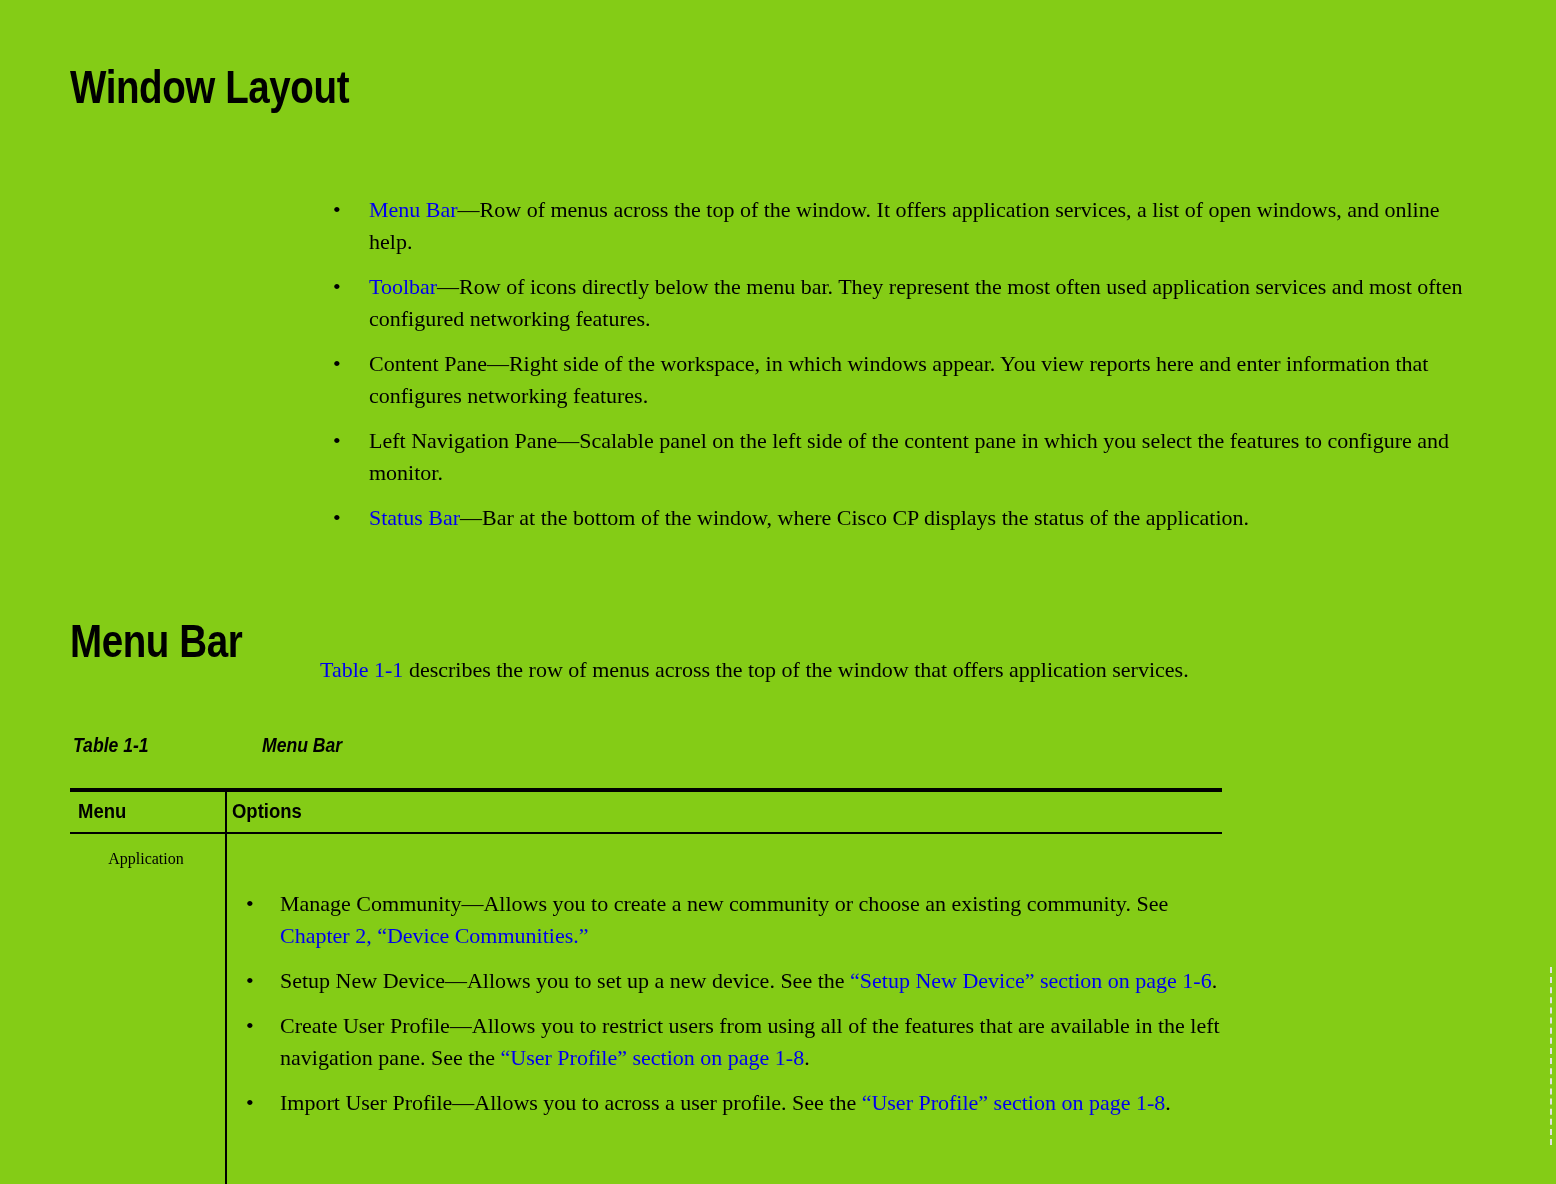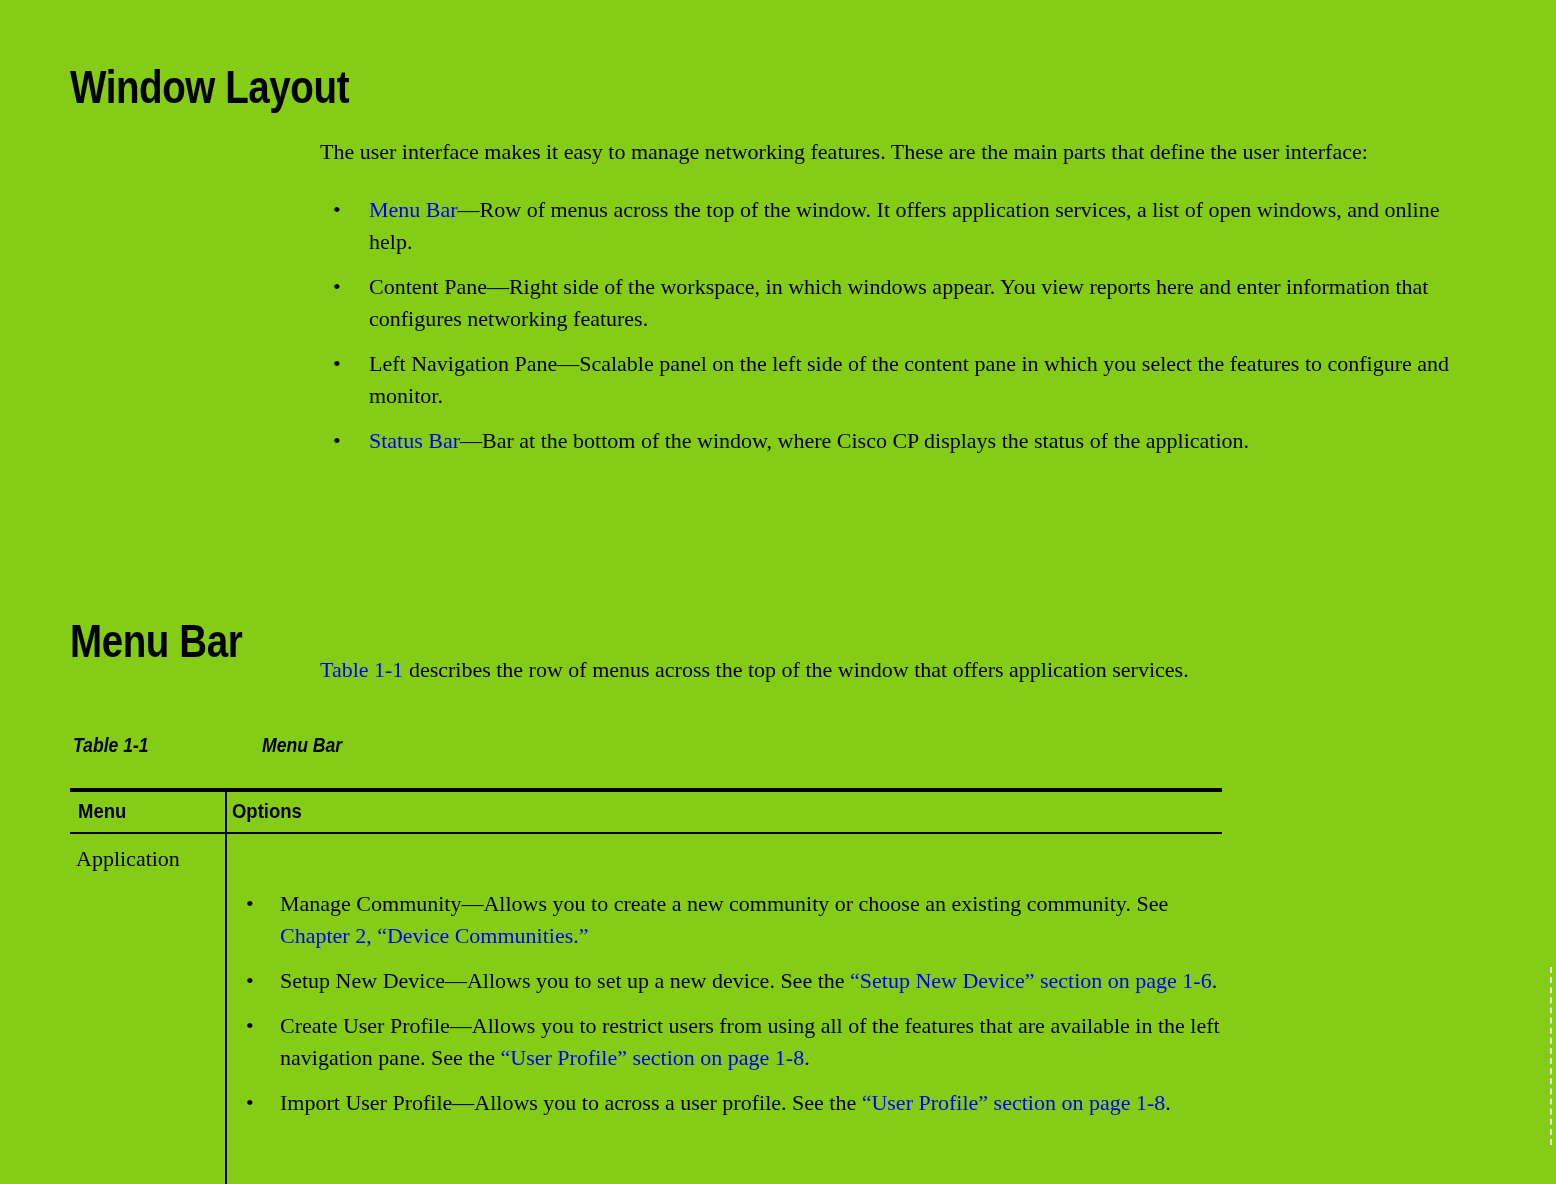--- a/index.html
+++ b/index.html
@@ -56,40 +56,40 @@
 
   .th {
     position:absolute; top:798px;
     font-family:"Liberation Sans", sans-serif;
     font-weight:bold; font-size:21px; line-height:26px;
     transform:scaleX(0.88); transform-origin:left center; white-space:nowrap;
   }
   #th-menu    { left:78px; }
   #th-options { left:232px; }
 
-  .td-text { position:absolute; top:843px; font-size:22px; line-height:32px; }
+  .td-text { position:absolute; top:843px; font-size:16px; line-height:32px;text-align:center; }
   #td-menu  { left:76px;  width:140px; }
   #td-intro { left:232px; width:980px; }
 
   #page-edge-mark {
     position:absolute; left:1550px; top:967px; height:178px; width:0;
     border-left:2px dashed var(--edge-color, #e2e2e2);
   }
 </style>
 </head>
 <body>
 
 <div id="page">
 
   <h1 class="heading" id="h-window-layout">Window Layout</h1>
 
-  <p class="body-text" id="intro-paragraph">The user interface makes it easy to manage networking features. These are the main parts that define the user interface:</p>
 
   <ul class="bullet-list body-text" id="main-bullets">
     <li><span class="lnk">Menu Bar</span><span>—Row of menus across the top of the window. It offers application services, a list of open windows, and online help.</span></li>
+    <li><span class="lnk">Toolbar</span><span>—Row of icons directly below the menu bar. They represent the most often used application services and most often configured networking features.</span></li>
     <li><span class="lnk"></span><span>Content Pane—Right side of the workspace, in which windows appear. You view reports here and enter information that configures networking features.</span></li>
     <li><span class="lnk"></span><span>Left Navigation Pane—Scalable panel on the left side of the content pane in which you select the features to configure and monitor.</span></li>
     <li><span class="lnk">Status Bar</span><span>—Bar at the bottom of the window, where Cisco CP displays the status of the application.</span></li>
   </ul>
 
   <h1 class="heading" id="h-menu-bar">Menu Bar</h1>
 
   <p class="body-text" id="table-paragraph"><span class="lnk">Table 1-1</span><span> describes the row of menus across the top of the window that offers application services.</span></p>
 
   <div id="table-caption">

